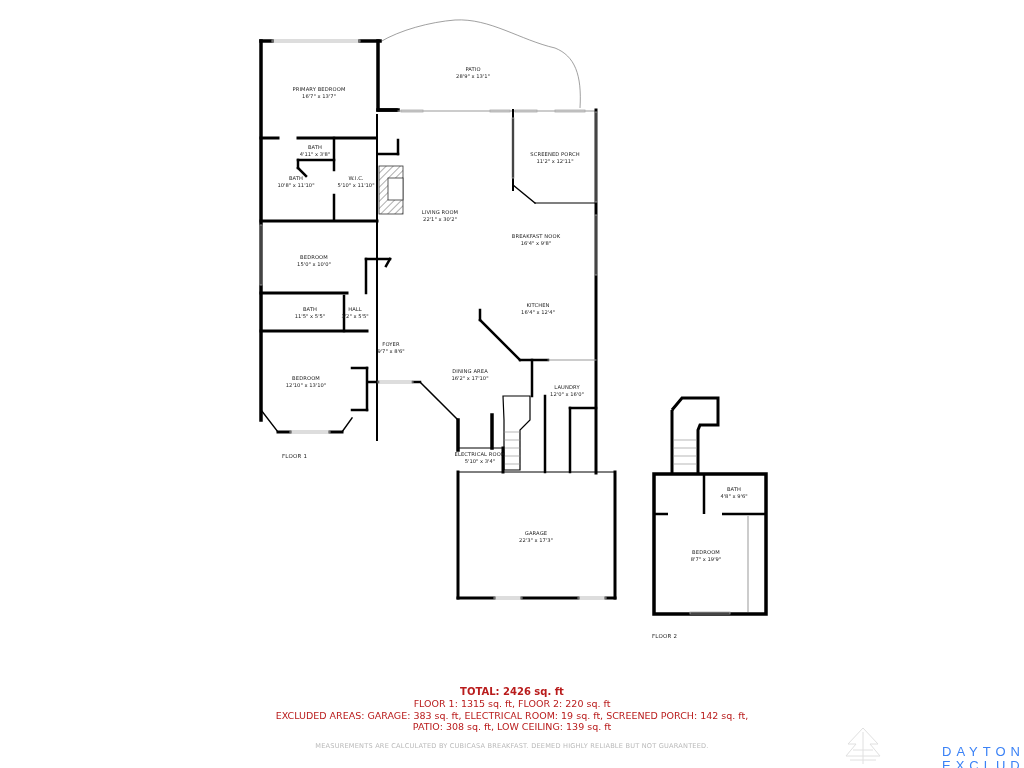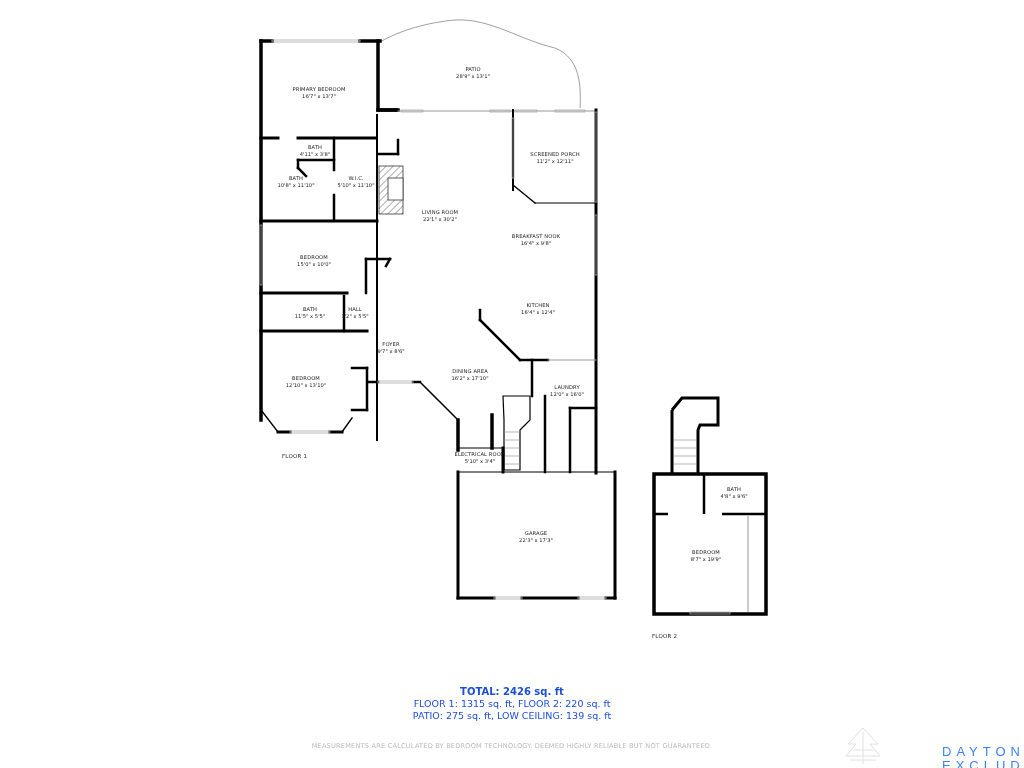--- a/index.html
+++ b/index.html
@@ -2,21 +2,21 @@
 <html><head>
 <meta charset="utf-8">
 <style>
   html,body{margin:0;padding:0;background:#ffffff;}
   body{width:1024px;height:768px;position:relative;overflow:hidden;font-family:"DejaVu Sans","Liberation Sans",sans-serif;}
   #plan{position:absolute;left:0;top:0;width:1024px;height:768px;}
   .room-label{position:absolute;text-align:center;font-size:5.2px;line-height:7px;color:#222;transform:translateX(-50%);white-space:nowrap;}
   .room-label .nm{display:block;letter-spacing:0.1px;}
   .room-label .dm{display:block;}
   .floor-label{position:absolute;font-size:5.5px;color:#222;letter-spacing:0.2px;}
-  .summary{position:absolute;left:0;width:1024px;text-align:center;color:#1d4ed8;}
+  .summary{position:absolute;left:0;width:1024px;text-align:center;color:#b91c1c;}
   .summary .total{font-weight:bold;font-size:10px;line-height:12px;}
   .summary .line{font-size:9.5px;line-height:11.5px;}
   .disclaimer{position:absolute;left:0;width:1024px;top:742px;text-align:center;font-size:6.6px;color:#b9b9b9;letter-spacing:0.2px;}
   .brand{position:absolute;left:838px;top:726px;width:186px;height:40px;}
   .brand .txt{position:absolute;left:56px;top:19px;font-size:13px;line-height:14px;letter-spacing:5px;color:#3b82f6;font-family:"Liberation Sans",sans-serif;margin-left:48px;}
 </style>
 </head>
 <body>
 
 <svg id="plan" viewBox="0 0 1024 768" xmlns="http://www.w3.org/2000/svg">
@@ -225,24 +225,25 @@
 </div>
 <div class="room-label" style="left:706px;top:549px;">
   <span class="nm">BEDROOM</span>
   <span class="dm">8'7" x 19'9"</span>
 </div>
 <div class="floor-label" style="left:652px;top:633px;">FLOOR 2</div>
 
 <div class="summary" style="top:686px;">
   <div class="total">TOTAL: 2426 sq. ft</div>
   <div class="line">FLOOR 1: 1315 sq. ft, FLOOR 2: 220 sq. ft</div>
-  <div class="line">PATIO: 275 sq. ft, LOW CEILING: 139 sq. ft</div>
-</div>
-
-<div class="disclaimer">MEASUREMENTS ARE CALCULATED BY BEDROOM TECHNOLOGY. DEEMED HIGHLY RELIABLE BUT NOT GUARANTEED.</div>
+  <div class="line">EXCLUDED AREAS: GARAGE: 383 sq. ft, ELECTRICAL ROOM: 19 sq. ft, SCREENED PORCH: 142 sq. ft,</div>
+  <div class="line">PATIO: 308 sq. ft, LOW CEILING: 139 sq. ft</div>
+</div>
+
+<div class="disclaimer">MEASUREMENTS ARE CALCULATED BY CUBICASA BREAKFAST. DEEMED HIGHLY RELIABLE BUT NOT GUARANTEED.</div>
 
 <div class="brand">
   <svg width="50" height="40" viewBox="0 0 50 40">
     <g stroke="#e0e0e0" stroke-width="1" fill="none">
       <path d="M25,2 L10,18 L18,18 L8,30 L42,30 L32,18 L40,18 Z"></path>
       <line x1="25" y1="6" x2="25" y2="38"></line>
       <line x1="15" y1="24" x2="35" y2="24"></line>
       <line x1="12" y1="34" x2="38" y2="34"></line>
     </g>
   </svg>

